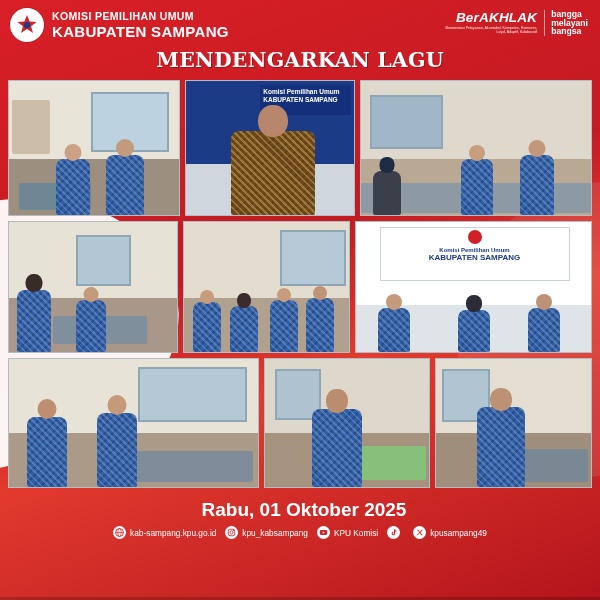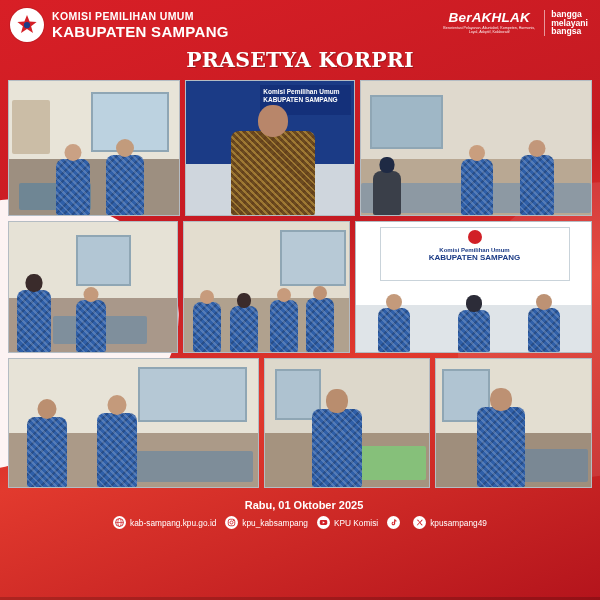--- a/index.html
+++ b/index.html
@@ -83,21 +83,21 @@
     letter-spacing: .3px;
     margin-top: 2px;
   }
   .berakhlak {
     display: flex;
     align-items: flex-start;
     gap: 7px;
     padding-top: 2px;
   }
   .berakhlak-left {
-    text-align: center;
+    text-align: right;
     color: #ffffff;
   }
   .berakhlak-title {
     font-size: 13.5px;
     font-weight: 700;
     font-style: italic;
     letter-spacing: .2px;
   }
   .berakhlak-sub {
     font-size: 3.6px;
@@ -228,21 +228,21 @@
     background: #d12027;
     margin: 2px auto 1px auto;
   }
 
   
   .date {
     position: relative;
     z-index: 4;
     text-align: center;
     color: #ffffff;
-    font-size: 11px;
+    font-size: 19px;
     font-weight: 600;
     padding: 6px 0 5px 8px;
   }
   .social {
     position: relative;
     z-index: 4;
     display: flex;
     align-items: center;
     justify-content: center;
     gap: 9px;
@@ -304,21 +304,21 @@
       </div>
       <div class="bmb">
         <span class="b1">bangga</span>
         <span class="b2">melayani</span>
         <span class="b3">bangsa</span>
       </div>
     </div>
   </div>
 
   <div class="title-block">
-    <div class="title-line">PRASETYA KORPRI</div>
+    <div class="title-line">MENDENGARKAN LAGU</div>
   </div>
 
   <div class="grid">
 
     <div class="row r1">
       <div class="cell c1">
         <div class="scene">
           <div class="wall" style="background:#e8e4d8;"></div>
           <div class="floor" style="background:#9d8f80;"></div>
           <div class="win" style="left:48%;top:8%;width:44%;height:42%;"></div>

